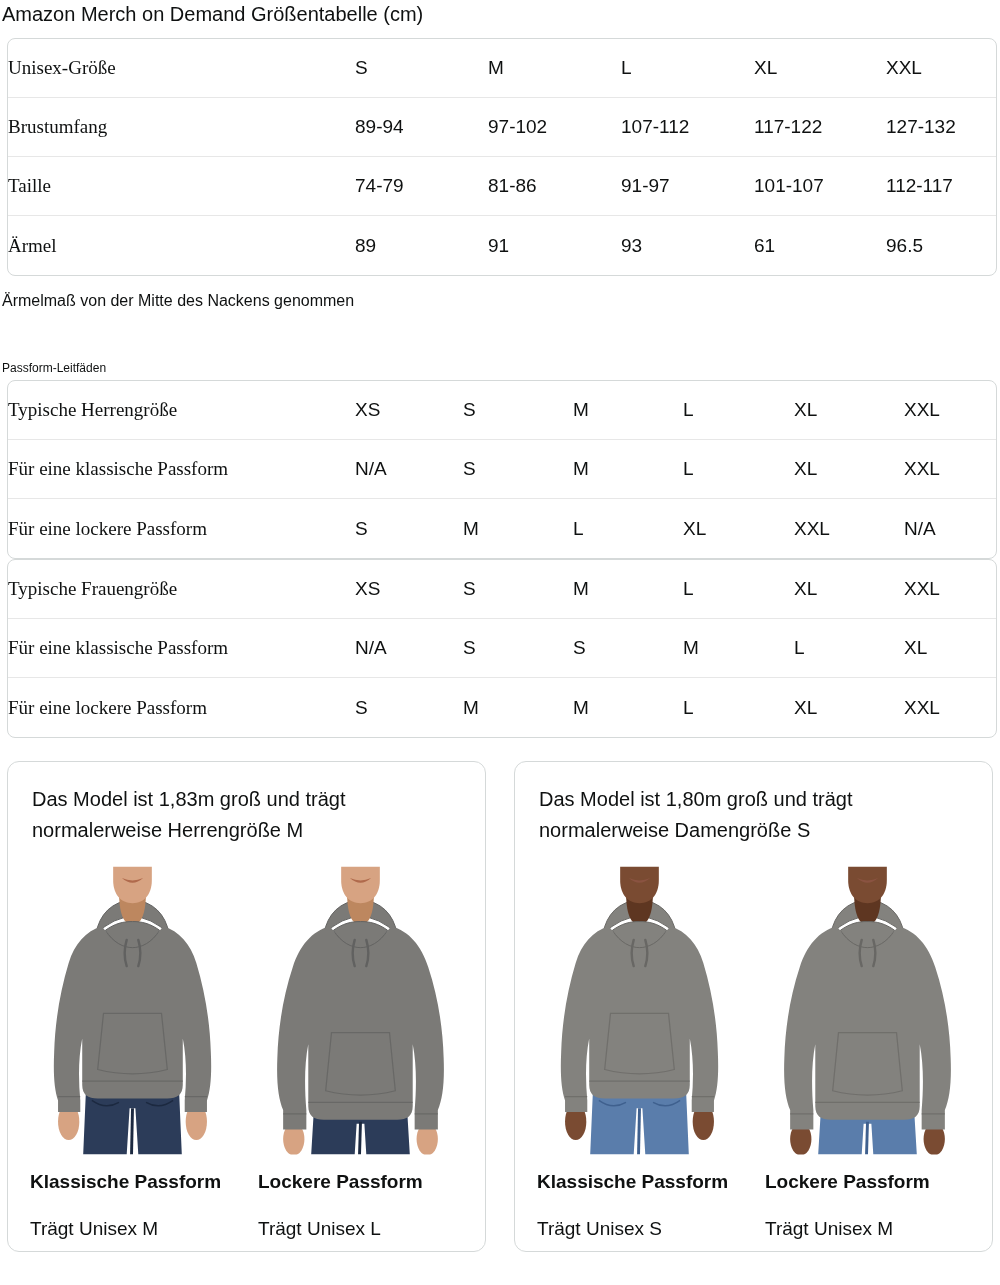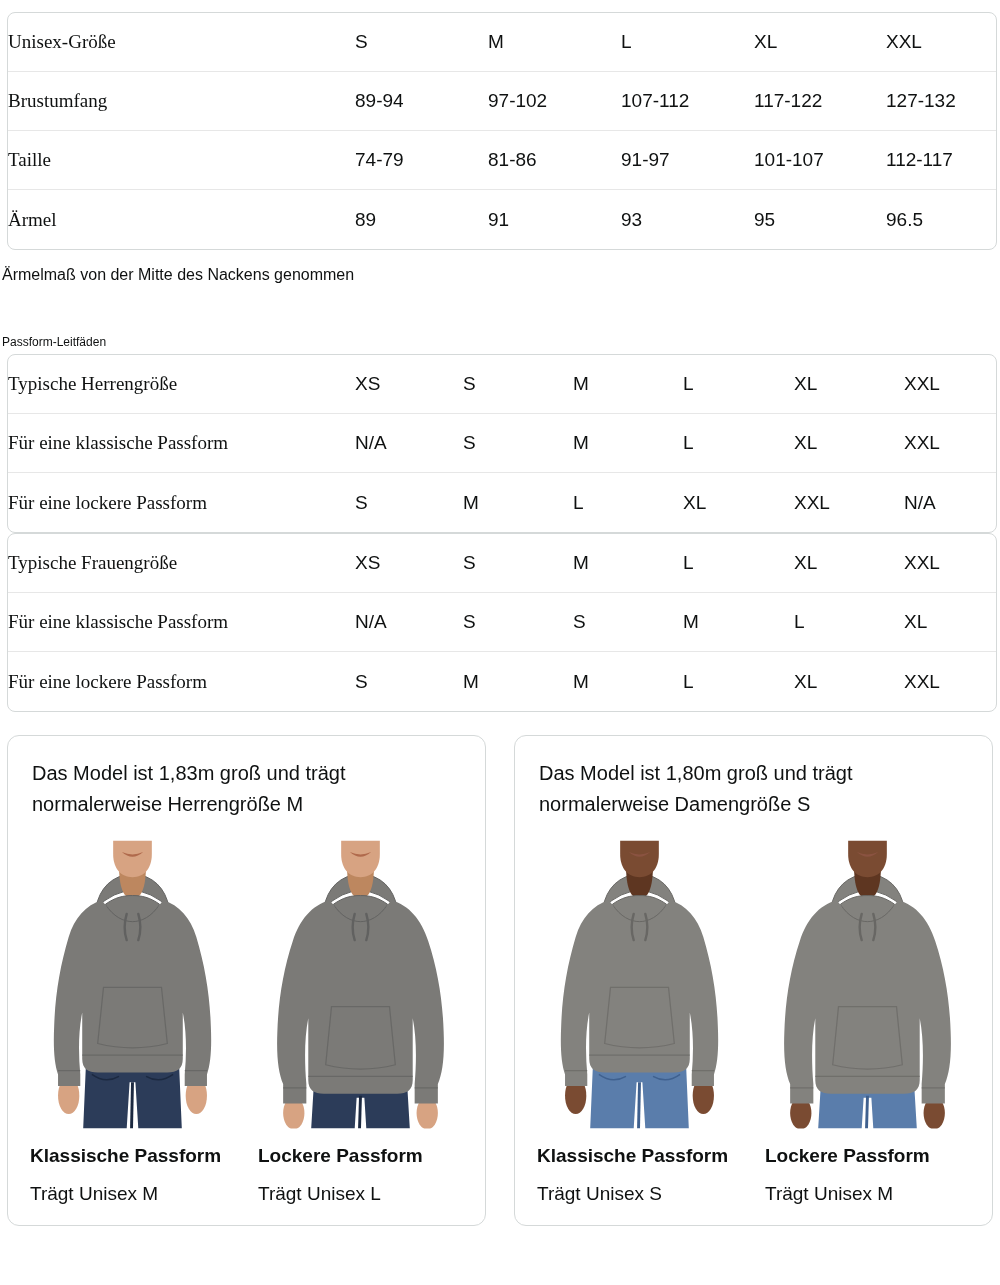--- a/index.html
+++ b/index.html
@@ -37,21 +37,21 @@
     width:479px; height:491px;
     border:1px solid #d5d9d9; border-radius:12px;
     padding:22px 0 0 0;
   }
   .card-desc { font-size:20px; line-height:31px; margin:0 24px; }
   .figures { display:flex; justify-content:space-between; padding:0 22px; margin-top:16px; }
   .figure-block { width:205px; }
   svg.fig { display:block; width:205px; height:297px; }
   .caption { text-align:left; margin-top:12px; }
   .cap-fit  { font-size:19px; font-weight:700; line-height:22px; }
-  .cap-size { font-size:19px; font-weight:400; line-height:22px; margin-top:16px; }
+  .cap-size { font-size:19px; font-weight:400; line-height:22px; margin-top:25px; }
   
   .fig-male {
     --skin:#d7a382; --skinsh:#bd875f; --lips:#b06a4c;
     --jeans:#2c3c59; --jeansdk:#1c2940;
     --hoodie:#7b7a77; --hoodiedk:#616160;
   }
   .fig-female {
     --skin:#7a4b32; --skinsh:#5e3621; --lips:#8a5341;
     --jeans:#5a7dab; --jeansdk:#3f608e;
     --hoodie:#83827e; --hoodiedk:#686764;
@@ -94,20 +94,21 @@
       <path d="M26,256 L50,256 M162,256 L186,256" stroke="var(--hoodiedk)" stroke-width="1.3" fill="none" opacity=".7"></path>
       <path d="M78,66 C88,59 96,57 106,57 C116,57 124,59 134,66 C126,79 115,84 106,84 C97,84 86,79 78,66 Z" fill="var(--hoodie)" stroke="var(--hoodiedk)" stroke-width="1"></path>
       <path d="M100,76 C97,86 97,94 100,103 M112,76 C115,86 115,94 112,103" stroke="var(--hoodiedk)" stroke-width="2.5" fill="none" stroke-linecap="round"></path>
       <path d="M76,172 L136,172 L142,232 Q106,241 70,232 Z" fill="none" stroke="var(--hoodiedk)" stroke-width="1.3" opacity=".7"></path>
     </symbol>
   </defs>
 </svg>
 
 <div class="page">
 
+  <h1 class="page-title">Amazon Merch on Demand Größentabelle (cm)</h1>
 
   <table class="chart" id="unisex-table">
     <colgroup>
       <col style="width:347px">
         <col style="width:133px">
         <col style="width:133px">
       <col style="width:133px">
         <col style="width:132px">
         <col style="width:110px">
     </colgroup>
@@ -134,21 +135,21 @@
       <td>81-86</td>
       <td>91-97</td>
       <td>101-107</td>
       <td>112-117</td>
     </tr>
     <tr>
       <td class="lbl">Ärmel</td>
       <td>89</td>
       <td>91</td>
       <td>93</td>
-      <td>95</td>
+      <td>61</td>
       <td>96.5</td>
     </tr>
   </tbody>
     </table>
 
   <div class="size-note">Ärmelmaß von der Mitte des Nackens genommen</div>
 
   <div class="fit-heading">Passform-Leitfäden</div>
 
   <table class="chart" id="mens-fit-table">

